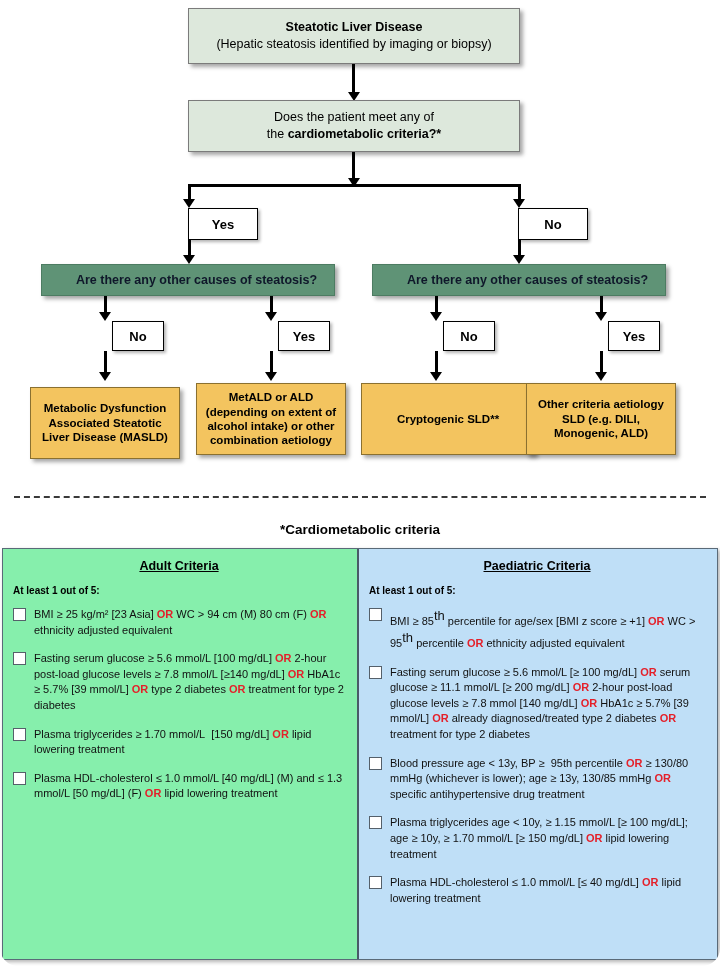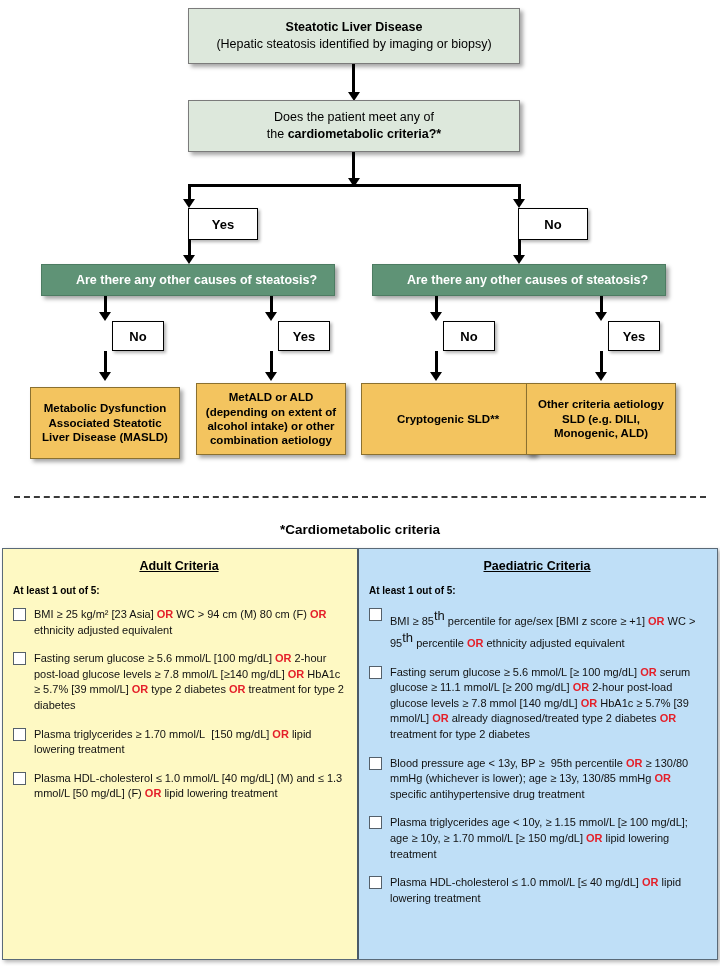--- a/index.html
+++ b/index.html
@@ -3,42 +3,42 @@
 <meta charset="utf-8">
 <style>
   * { box-sizing: border-box; }
   html, body {
     margin: 0; padding: 0;
     width: 720px; height: 966px;
     background: #ffffff;
     font-family: "Liberation Sans", sans-serif;
     -webkit-font-smoothing: antialiased;
   }
-  #page { position: relative; width: 720px; height: 966px; overflow: hidden; }
+  #page { position: relative; width: 720px; height: 966px; overflow: hidden; border-radius: 18px; }
 
   
   .node {
     position: absolute;
     display: flex;
     align-items: center;
     justify-content: center;
     text-align: center;
     box-shadow: 3px 3px 4px rgba(0,0,0,0.35);
   }
   .node-green {
     background: #dde8dc;
     border: 1px solid #7b7b7b;
     color: #000;
     font-size: 12.5px;
     line-height: 1.35;
   }
   .node-teal {
     background: #5f9376;
     border: 1px solid #4d7c62;
-    color: #ffffff;
+    color: #0f172a;
     font-weight: bold;
     font-size: 12.5px;
     padding-left: 17px;
   }
   .node-plain {
     background: #ffffff;
     border: 1.5px solid #000000;
     color: #000;
     font-weight: bold;
     font-size: 13px;
@@ -84,21 +84,21 @@
   }
   .panels {
     position: absolute;
     left: 2px; top: 548px;
     width: 716px; height: 412px;
     display: flex;
     border: 1px solid #5a6a78;
     box-shadow: 2px 2px 4px rgba(0,0,0,0.3);
   }
   .panel { padding: 10px 12px 6px 10px; }
-  .panel-left  { width: 356px; background: #fef9c3; border-right: 2px solid #4a5a68; }
+  .panel-left  { width: 356px; background: #86efac; border-right: 2px solid #4a5a68; }
   .panel-right { width: 358px; background: #bfdff7; }
 
   .panel-head {
     text-align: center;
     font-size: 12.5px;
     font-weight: bold;
     text-decoration: underline;
     margin-bottom: 12px;
     color: #000;
   }

